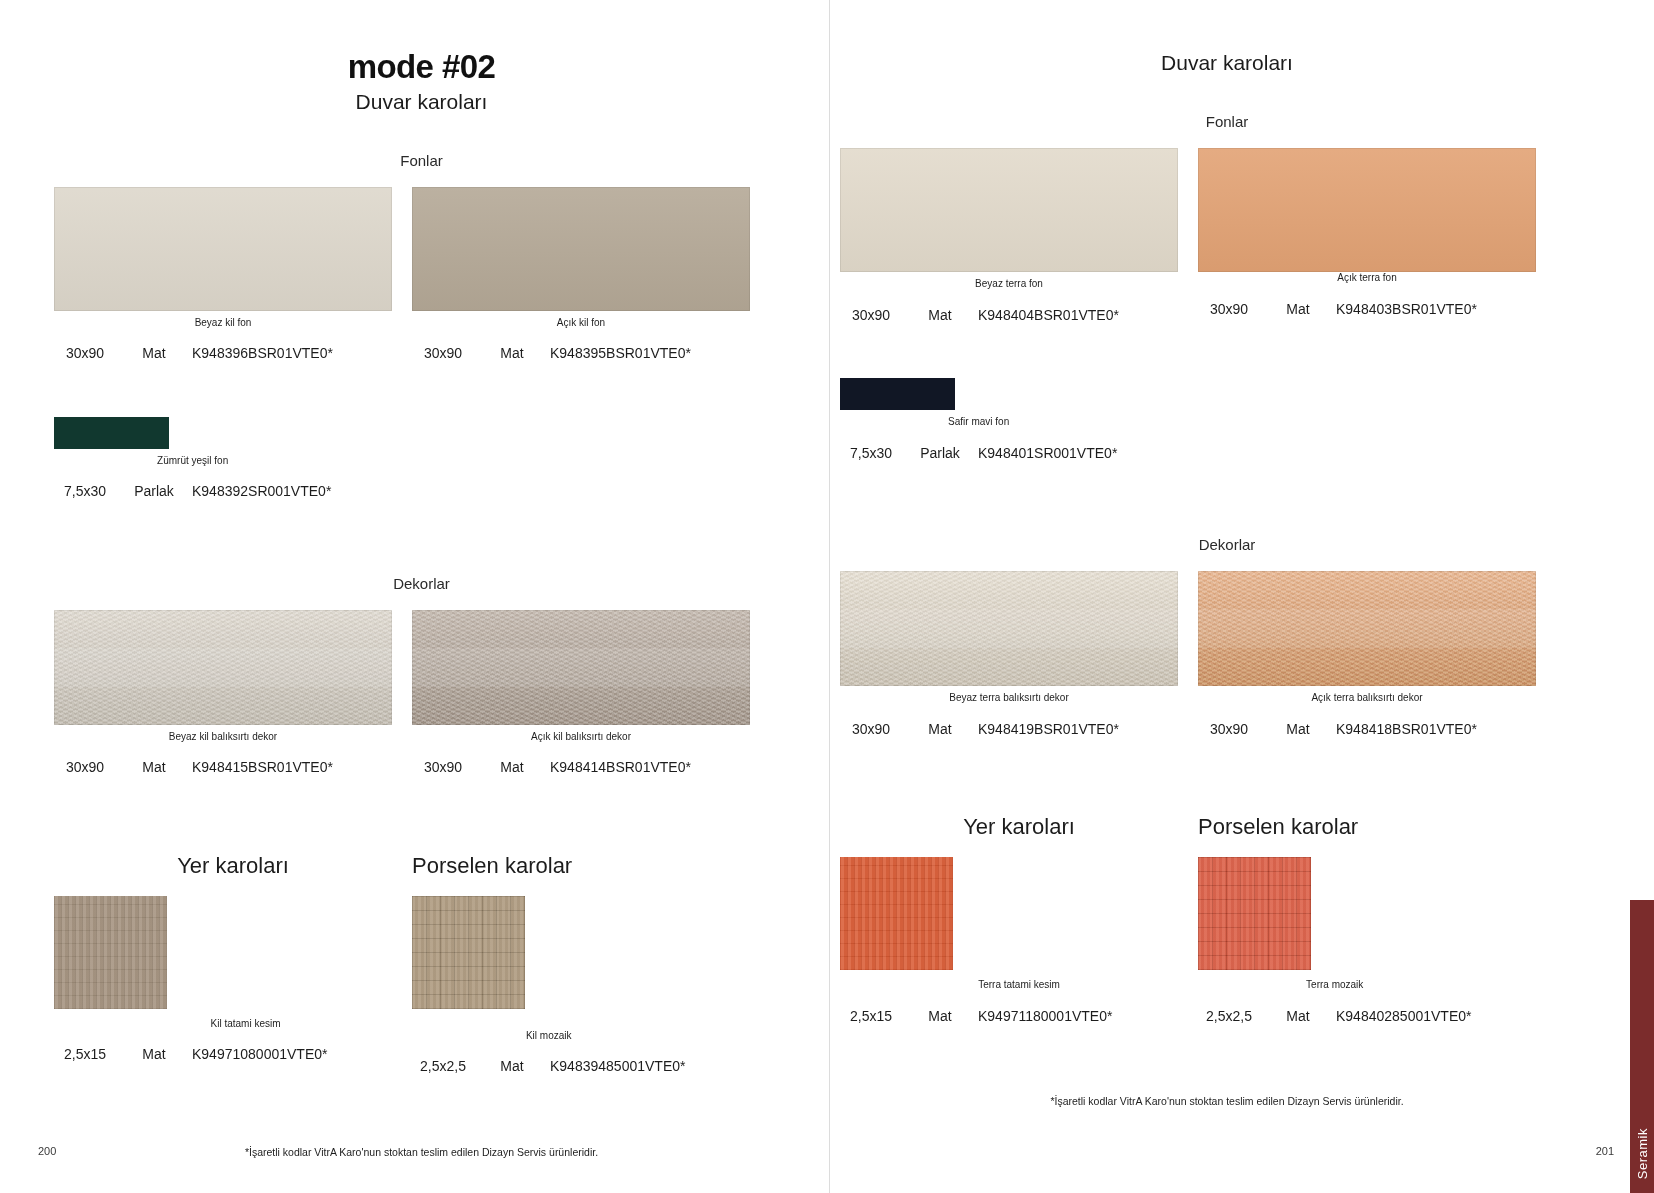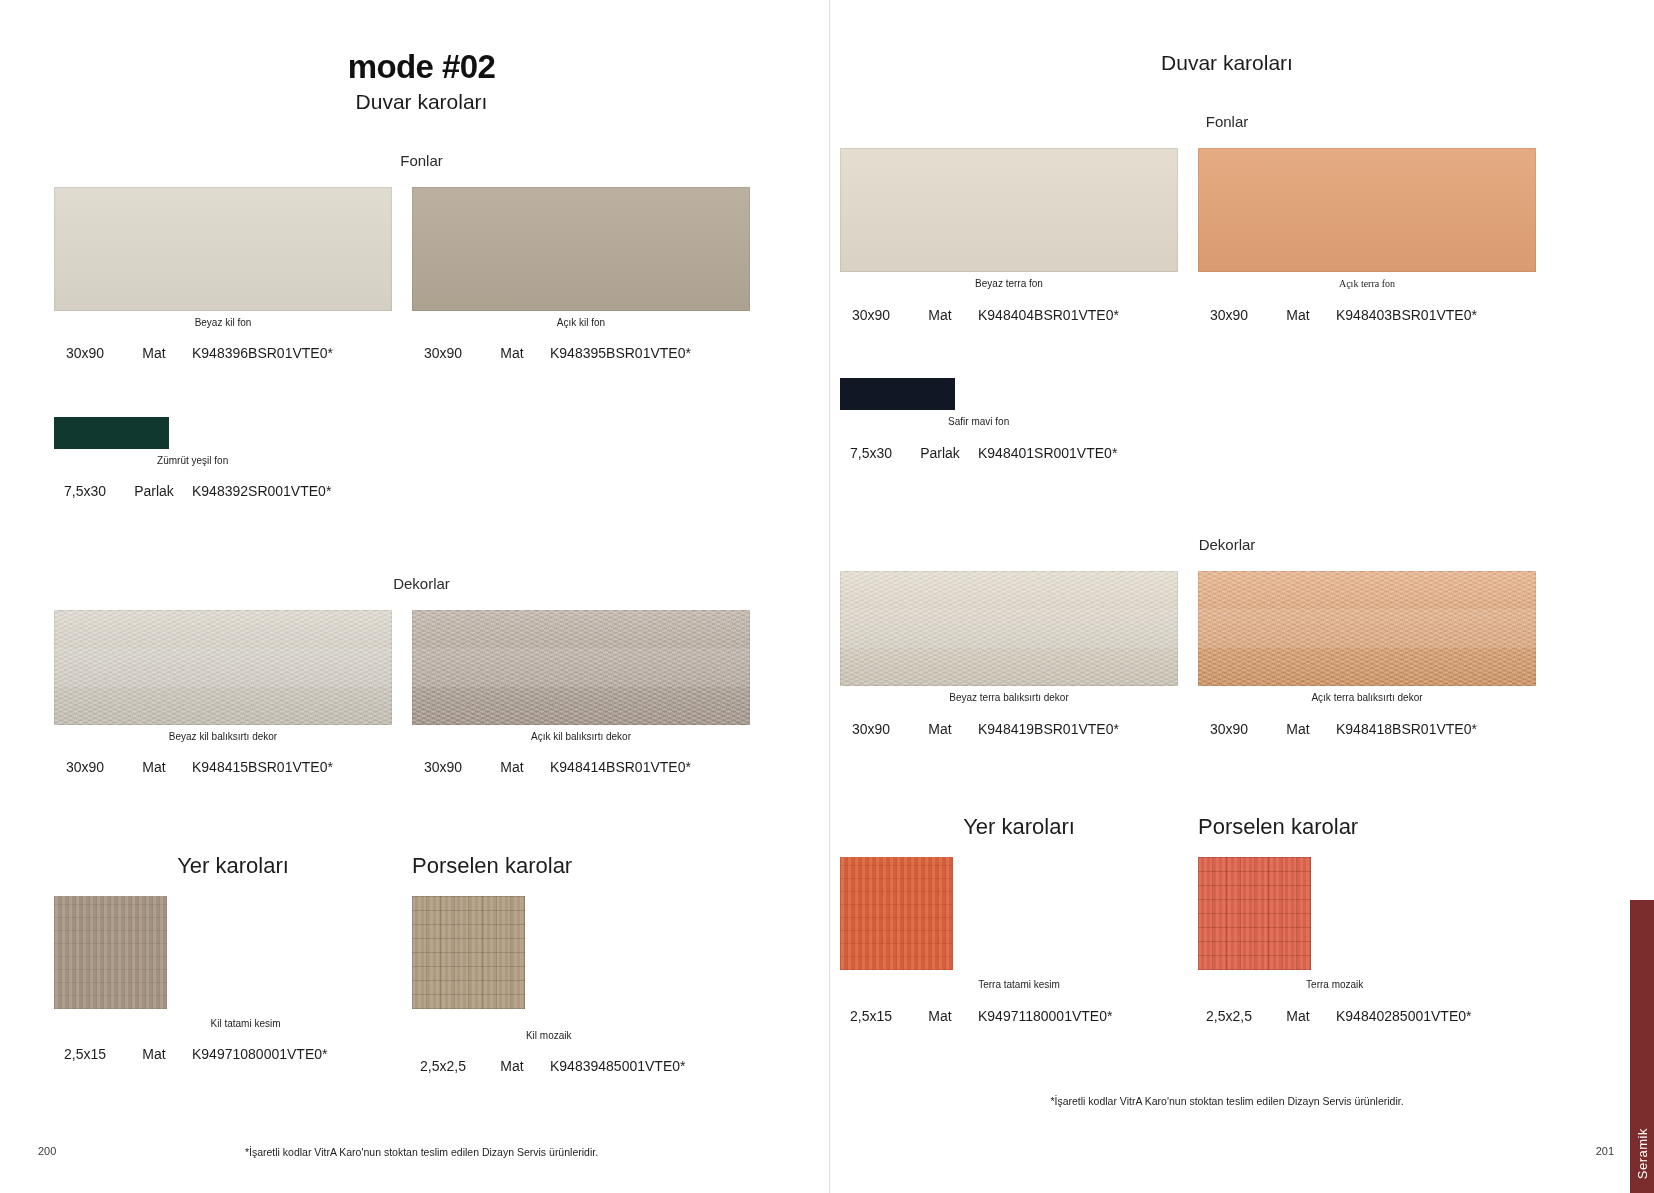--- a/index.html
+++ b/index.html
@@ -266,21 +266,21 @@
           <div class="swatch bordered tex-flat-soft" style="width:338px;height:124px;background-color:#e2dacb;"></div>
           <div class="cap-name" style="margin-top:6px;">Beyaz terra fon</div>
           <div class="cap-spec">
             <span class="sz">30x90</span>
             <span class="fin">Mat</span>
             <span class="code">K948404BSR01VTE0*</span>
           </div>
         </div>
         <div class="tile-col" style="margin-left:20px;">
           <div class="swatch bordered tex-flat-soft" style="width:338px;height:124px;background-color:#e2a274;"></div>
-          <div class="cap-name" style="margin-top:6px;font-family:Liberation Serif, serif;">Açık terra fon</div>
+          <div class="cap-name" style="margin-top:0;">Açık terra fon</div>
           <div class="cap-spec">
             <span class="sz">30x90</span>
             <span class="fin">Mat</span>
             <span class="code">K948403BSR01VTE0*</span>
           </div>
         </div>
       </div>
 
       <div class="tile-row" style="margin-top:54px;">
         <div class="tile-col">

